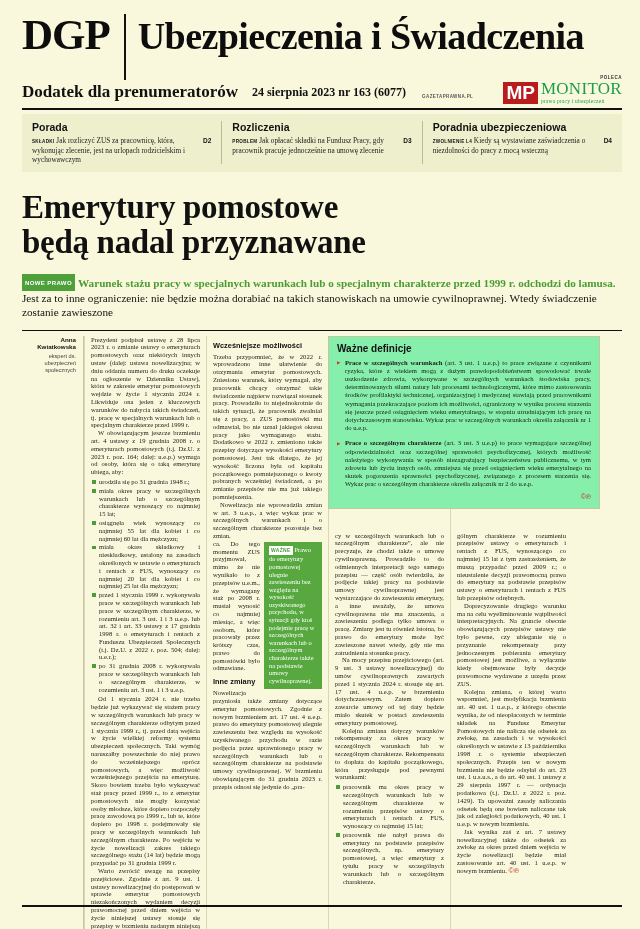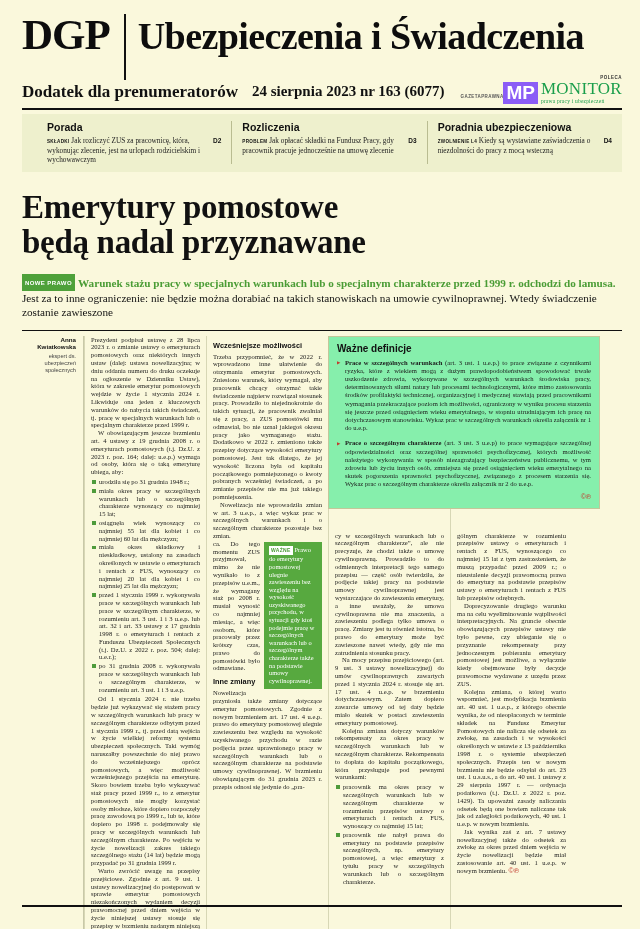--- a/index.html
+++ b/index.html
@@ -21,40 +21,40 @@
     letter-spacing:-1px;color:#0d0d0d;
   }
   .mast-rule{width:2px;background:#111;height:66px;margin:0 12px 0 14px;align-self:flex-start;}
   .mast-title{
     font-family:"Liberation Serif", serif;
     font-weight:bold;font-size:38px;line-height:44px;
     letter-spacing:-0.6px;color:#0d0d0d;white-space:nowrap;
   }
   .subbar{display:flex;align-items:flex-end;padding:2px 18px 0 22px;position:relative;}
   .sub-left{font-family:"Liberation Serif",serif;font-weight:bold;font-size:17px;color:#111;}
-  .sub-date{font-family:"Liberation Serif",serif;font-size:15px;color:#111;margin-left:14px;padding-bottom:2px;font-weight:bold;}
+  .sub-date{font-family:"Liberation Serif",serif;font-size:12px;color:#111;margin-left:14px;padding-bottom:2px;font-weight:bold;}
   .sub-url{font-family:"Liberation Sans",sans-serif;font-size:4.5px;letter-spacing:.4px;color:#555;margin-left:16px;padding-bottom:3px;font-weight:bold;}
 
   .monitor-wrap{position:absolute;right:18px;bottom:-2px;text-align:right;}
   .poleca{font-family:"Liberation Sans",sans-serif;font-size:4.5px;font-weight:bold;color:#333;letter-spacing:.5px;margin-bottom:1px;}
   .monitor-row{display:flex;align-items:center;justify-content:flex-end;}
   .mp-box{
-    background:#8b5cf6;color:#fff;font-family:"Liberation Sans",sans-serif;
+    background:#b91c1c;color:#fff;font-family:"Liberation Sans",sans-serif;
     font-weight:bold;font-size:19px;line-height:19px;padding:1px 3px 2px 3px;margin-right:3px;
   }
   .monitor-txt{text-align:left;}
   .monitor-name{font-family:"Liberation Serif",serif;font-size:17px;line-height:16px;color:#1a9e4b;letter-spacing:.3px;}
   .monitor-sub{font-family:"Liberation Serif",serif;font-size:5.5px;color:#1a9e4b;letter-spacing:.2px;margin-top:1px;}
 
   .mast-hr{border:0;border-top:2px solid #111;margin:6px 18px 0 22px;}
 
   
   .teasers{
     display:flex;background:#eef0cd;margin:4px 18px 0 22px;
-    padding:7px 0 8px 15px;
+    padding:7px 0 8px 0;
   }
   .teaser{flex:1;padding:0 10px;border-left:1px solid #b9bc91;}
   .teaser:first-child{border-left:0;}
   .t-title{font-family:"Liberation Sans",sans-serif;font-weight:bold;font-size:10.5px;color:#111;margin-bottom:3px;}
   .t-body{font-family:"Liberation Serif",serif;font-size:7.3px;line-height:9px;color:#222;}
   .t-tag{font-family:"Liberation Sans",sans-serif;font-weight:bold;font-size:4.6px;letter-spacing:.3px;color:#111;text-transform:uppercase;}
   .t-page{font-family:"Liberation Sans",sans-serif;font-weight:bold;font-size:6.5px;color:#111;float:right;}
 
   
   .headline{

